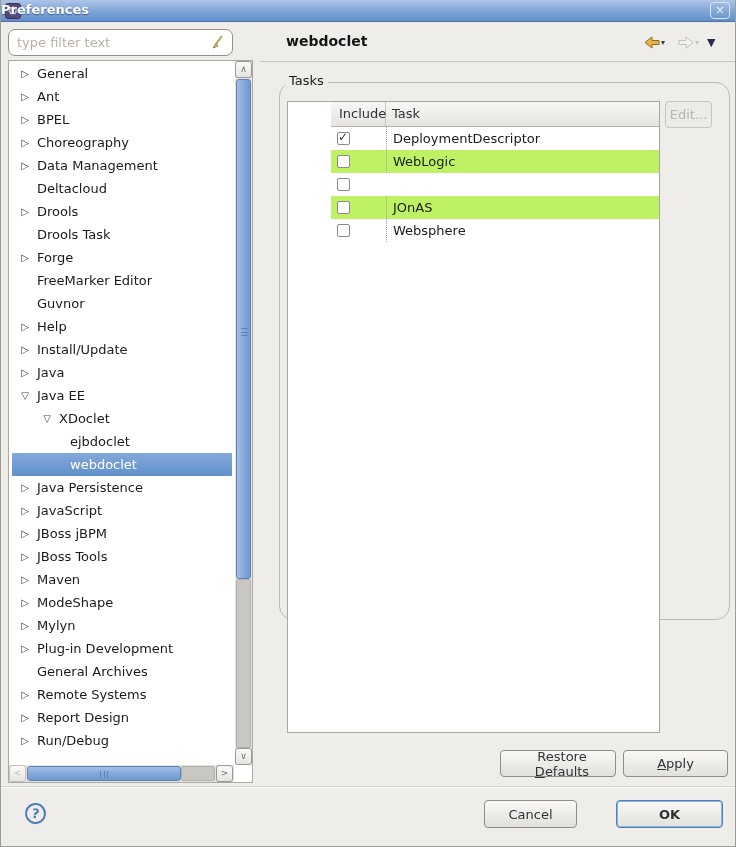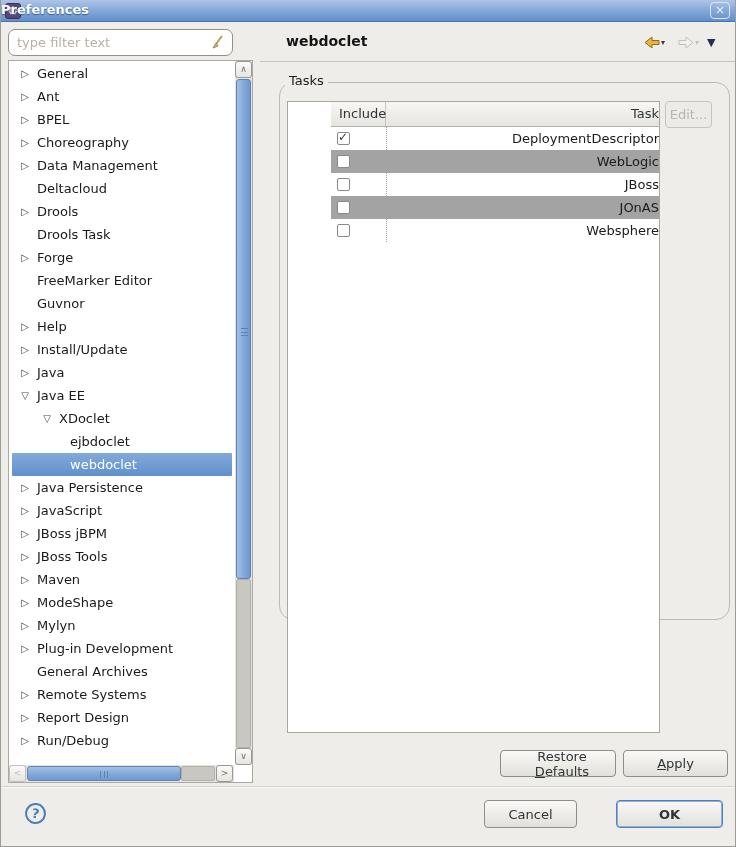--- a/index.html
+++ b/index.html
@@ -119,40 +119,40 @@
     position:absolute; left:26px; top:11px; font-weight:bold; font-size:14px; color:#141414;
   }
   .nav-btn { position:absolute; top:10px; height:20px; display:flex; align-items:center; }
   .nav-back { left:384px; } .nav-fwd { left:418px; } .nav-menu { left:447px; }
   .nav-caret { font-size:8px; color:#3b3b3b; margin-left:1px; }
   .nav-caret.dim { color:#c4c2bd; }
   .view-menu-glyph { font-size:11px; color:#272c52; }
   
   .groupbox {
     position:absolute; left:278px; top:82px; width:451px; height:538px;
-    border:1px solid #bcbab4; border-radius:14px;text-align:right;
+    border:1px solid #bcbab4; border-radius:14px;
   }
   .group-label {
     position:absolute; left:5px; top:-10px; background:#efede9; padding:0 4px;
     font-size:13px; color:#1a1a1a;
   }
   
   .task-table {
     position:absolute; left:7px; top:18px; width:373px; height:632px;
     background:#ffffff; border:1px solid #a9a7a2;padding-left:43px;
   }
   .table-header {
     display:flex; height:25px;
     background:linear-gradient(#f8f7f5,#e6e4e0);
     border-bottom:1px solid #b3b1ac; font-size:13px; color:#2e3436;
   }
   .th-include { width:55px; line-height:24px; padding-left:8px; border-right:1px solid #c6c4bf; }
   .th-task { flex:1; line-height:24px; padding-left:6px; }
   .t-row { display:flex; height:23px; align-items:center; }
-  .t-row.alt { background:#a3a3a3;gap:12px; }
+  .t-row.alt { background:#bef264; }
   .cell-include { width:55px; height:23px; display:flex; align-items:center; }
   .checkbox {
     width:13px; height:13px; margin-left:6px; background:#fff;
     border:1px solid #8b8985; border-radius:2px; position:relative;
   }
   .checkbox .mark {
     position:absolute; left:0px; top:-3px; font-size:12px; color:#2e3436; display:none;
   }
   .checkbox.checked .mark { display:block; }
   .cell-task {
@@ -380,21 +380,20 @@
           <div class="t-row alt">
             <div class="cell-include">
               <span class="checkbox"></span>
             </div>
             <div class="cell-task">WebLogic</div>
           </div>
           <div class="t-row">
             <div class="cell-include">
               <span class="checkbox"></span>
             </div>
-            <div class="cell-task">JBoss</div>
           </div>
           <div class="t-row alt">
             <div class="cell-include">
               <span class="checkbox"></span>
             </div>
             <div class="cell-task">JOnAS</div>
           </div>
           <div class="t-row">
             <div class="cell-include">
               <span class="checkbox"></span>

